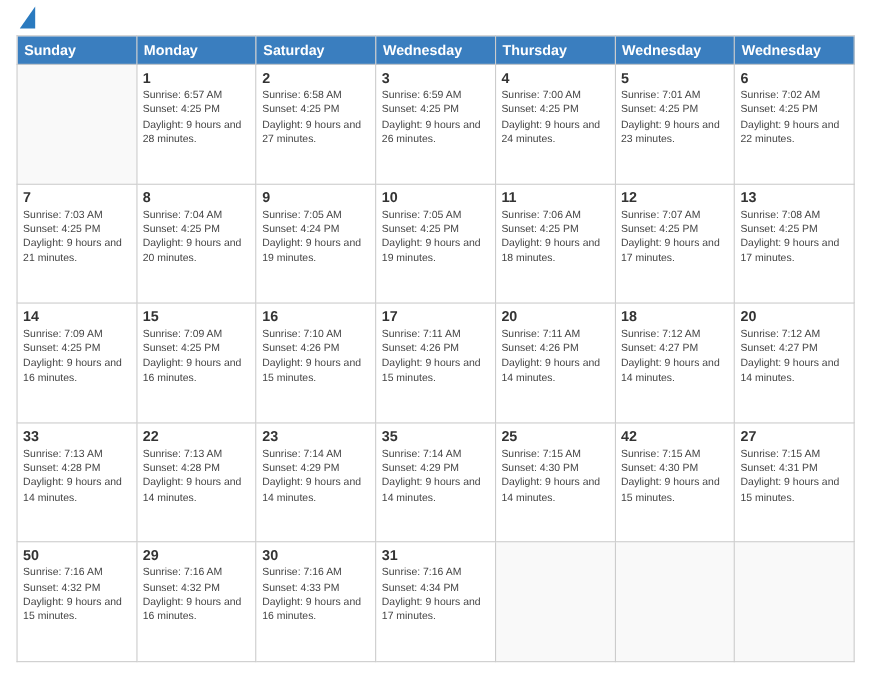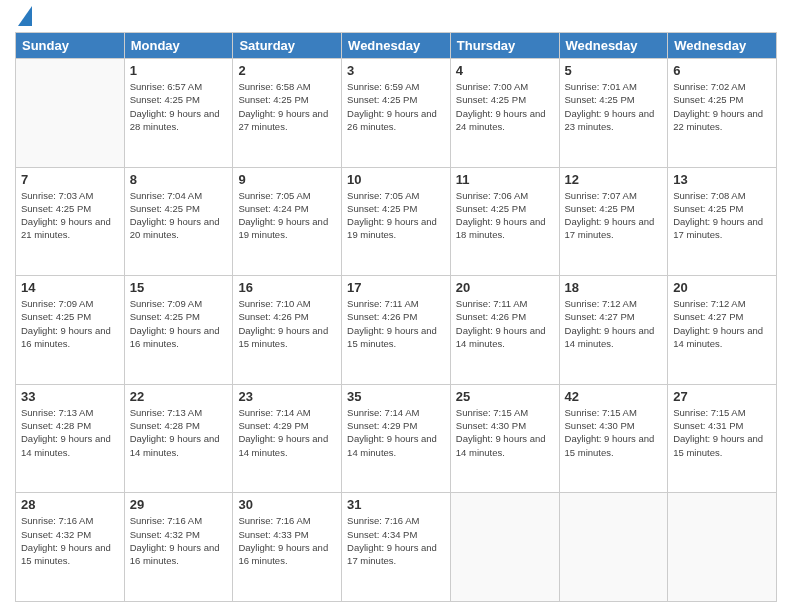--- a/index.html
+++ b/index.html
@@ -242,21 +242,21 @@
             <div class="day-number">42</div>
             <div class="day-info">Sunrise: 7:15 AM<br>Sunset: 4:30 PM<br>Daylight: 9 hours and 15 minutes.</div>
           </td>
           <td>
             <div class="day-number">27</div>
             <div class="day-info">Sunrise: 7:15 AM<br>Sunset: 4:31 PM<br>Daylight: 9 hours and 15 minutes.</div>
           </td>
         </tr>
         <tr>
           <td>
-            <div class="day-number">28</div>
+            <div class="day-number">50</div>
             <div class="day-info">Sunrise: 7:16 AM<br>Sunset: 4:32 PM<br>Daylight: 9 hours and 15 minutes.</div>
           </td>
           <td>
             <div class="day-number">29</div>
             <div class="day-info">Sunrise: 7:16 AM<br>Sunset: 4:32 PM<br>Daylight: 9 hours and 16 minutes.</div>
           </td>
           <td>
             <div class="day-number">30</div>
             <div class="day-info">Sunrise: 7:16 AM<br>Sunset: 4:33 PM<br>Daylight: 9 hours and 16 minutes.</div>
           </td>

